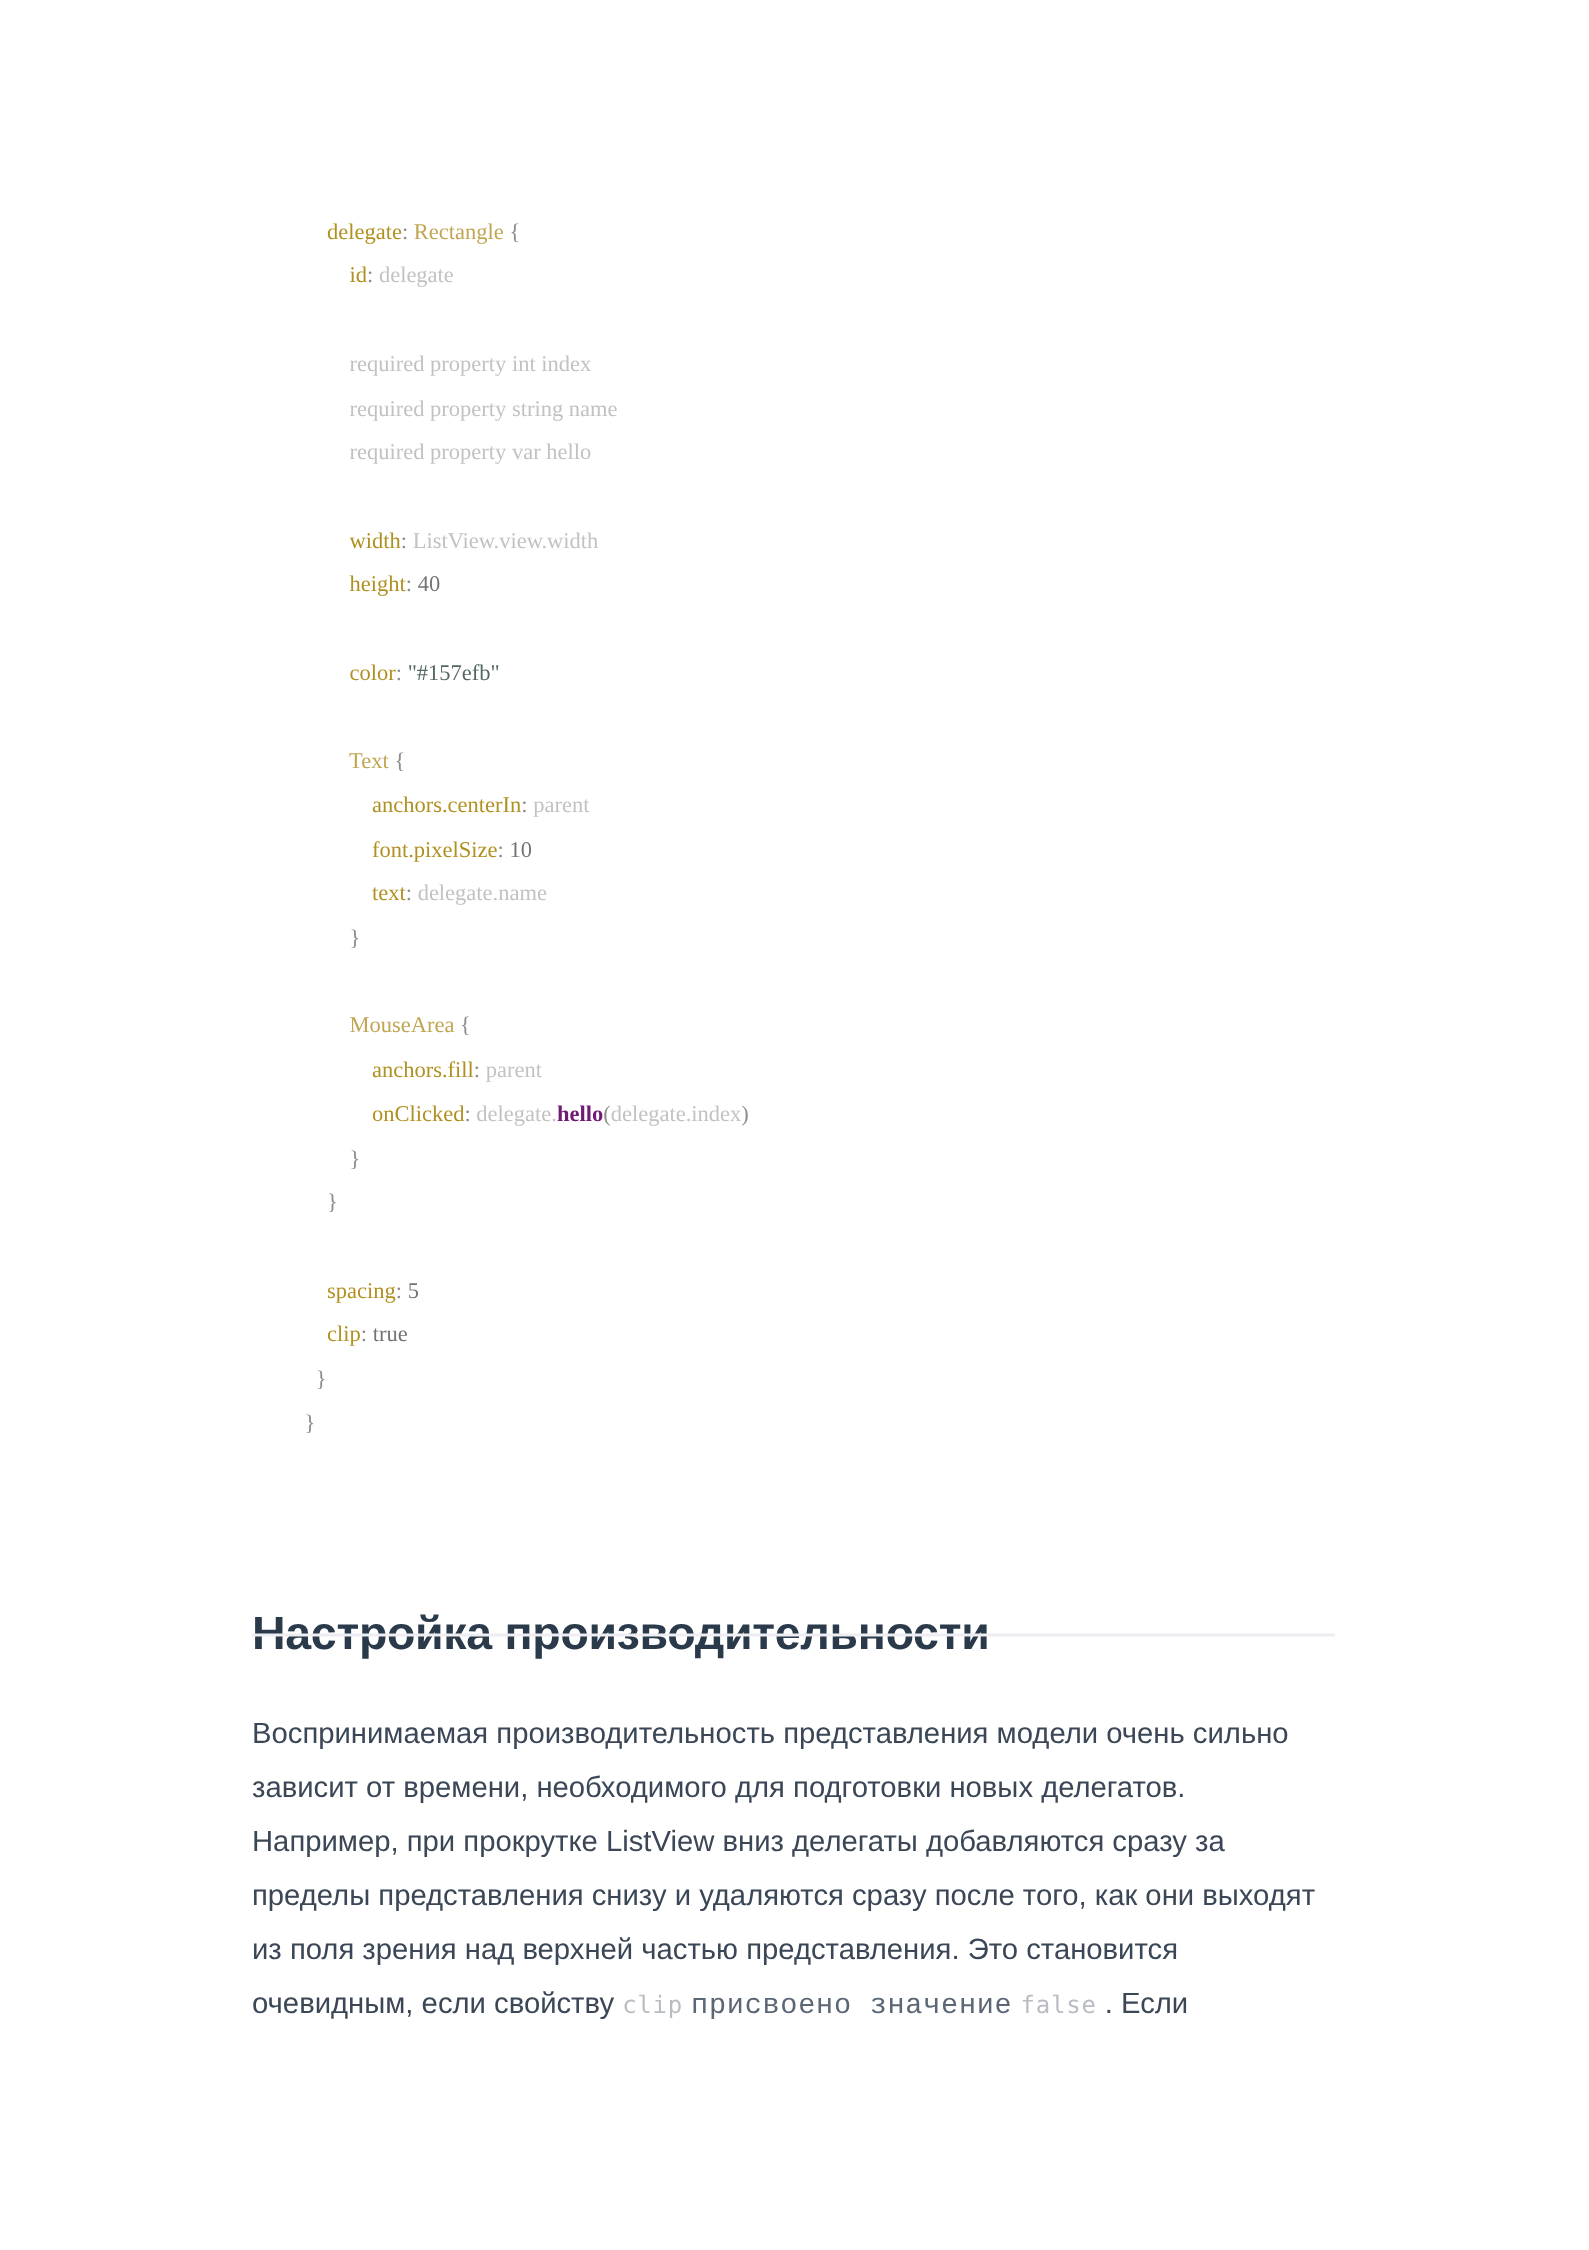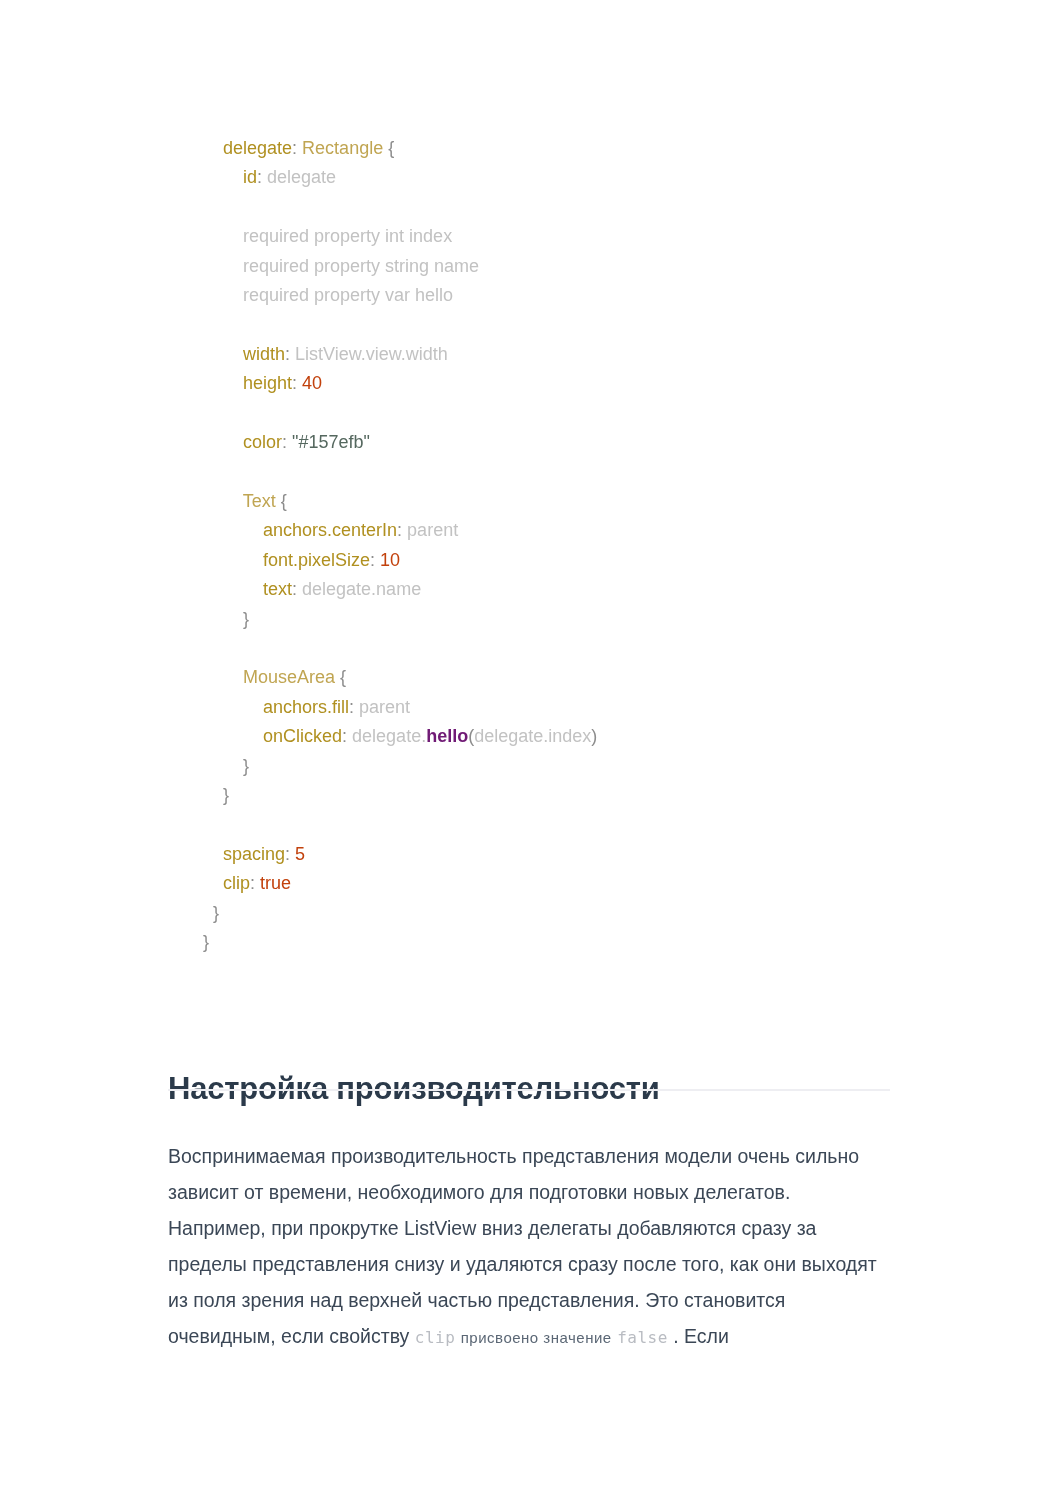--- a/index.html
+++ b/index.html
@@ -21,37 +21,37 @@
     width: 1059px;
     height: 1500px;
     background: #ffffff;
     overflow: hidden;
   }
 
   
   .code-block {
     position: absolute;
     left: 203px;
-    top: 116px;
+    top: 126px;
     width: 760px;
-    font-family: Liberation Sans, sans-serif;
-    font-size: 18px;
+    font-family: Liberation Serif, serif;
+    font-size: 15px;
     line-height: 29.4px;
     white-space: pre;
     letter-spacing: 0px;
   }
   .code-line {
     white-space: pre;
     min-height: 29.4px;
   }
 
   
   .t-key      { color: #b09020; }           
   .t-type     { color: #c0a552; }           
-  .t-num      { color: #c2410c; }           
+  .t-num      { color: #737373; }           
   .t-str      { color: #55685f; }           
   .t-plain    { color: #c2c2c2; }           
   .t-punct    { color: #8d8d8d; }           
   .t-fn       { color: #701a75; font-weight: bold; }  
 
   
   .section-heading {
     position: absolute;
     left: 168px;
     top: 1043px;
@@ -84,22 +84,22 @@
     color: #3b4756;
     text-align: left;
   }
   .inline-code {
     font-family: "DejaVu Sans Mono", "Liberation Mono", monospace;
     font-size: 16px;
     color: #b9bcc2;
     letter-spacing: 0.5px;
   }
   .inline-mono-ru {
-    font-family: Liberation Sans, sans-serif;
-    font-size: 15px;
+    font-family: Liberation Mono, monospace;
+    font-size: 19px;
     color: #5b6775;
     letter-spacing: 0.5px;
   }
 </style>
 </head>
 <body>
 
 <div class="page">
 
   <pre class="code-block" id="code-block"><div class="code-line"><span class="t-plain">    </span><span class="t-key">delegate</span><span class="t-punct">: </span><span class="t-type">Rectangle</span><span class="t-punct"> {</span></div><div class="code-line"><span class="t-plain">        </span><span class="t-key">id</span><span class="t-punct">: </span><span class="t-plain">delegate</span></div><div class="code-line">&nbsp;</div><div class="code-line"><span class="t-plain">        required property int index</span></div><div class="code-line"><span class="t-plain">        required property string name</span></div><div class="code-line"><span class="t-plain">        required property var hello</span></div><div class="code-line">&nbsp;</div><div class="code-line"><span class="t-plain">        </span><span class="t-key">width</span><span class="t-punct">: </span><span class="t-plain">ListView.view.width</span></div><div class="code-line"><span class="t-plain">        </span><span class="t-key">height</span><span class="t-punct">: </span><span class="t-num">40</span></div><div class="code-line">&nbsp;</div><div class="code-line"><span class="t-plain">        </span><span class="t-key">color</span><span class="t-punct">: </span><span class="t-str">"#157efb"</span></div><div class="code-line">&nbsp;</div><div class="code-line"><span class="t-plain">        </span><span class="t-type">Text</span><span class="t-punct"> {</span></div><div class="code-line"><span class="t-plain">            </span><span class="t-key">anchors.centerIn</span><span class="t-punct">: </span><span class="t-plain">parent</span></div><div class="code-line"><span class="t-plain">            </span><span class="t-key">font.pixelSize</span><span class="t-punct">: </span><span class="t-num">10</span></div><div class="code-line"><span class="t-plain">            </span><span class="t-key">text</span><span class="t-punct">: </span><span class="t-plain">delegate.name</span></div><div class="code-line"><span class="t-punct">        }</span></div><div class="code-line">&nbsp;</div><div class="code-line"><span class="t-plain">        </span><span class="t-type">MouseArea</span><span class="t-punct"> {</span></div><div class="code-line"><span class="t-plain">            </span><span class="t-key">anchors.fill</span><span class="t-punct">: </span><span class="t-plain">parent</span></div><div class="code-line"><span class="t-plain">            </span><span class="t-key">onClicked</span><span class="t-punct">: </span><span class="t-plain">delegate.</span><span class="t-fn">hello</span><span class="t-punct">(</span><span class="t-plain">delegate.index</span><span class="t-punct">)</span></div><div class="code-line"><span class="t-punct">        }</span></div><div class="code-line"><span class="t-punct">    }</span></div><div class="code-line">&nbsp;</div><div class="code-line"><span class="t-plain">    </span><span class="t-key">spacing</span><span class="t-punct">: </span><span class="t-num">5</span></div><div class="code-line"><span class="t-plain">    </span><span class="t-key">clip</span><span class="t-punct">: </span><span class="t-num">true</span></div><div class="code-line"><span class="t-punct">  }</span></div><div class="code-line"><span class="t-punct">}</span></div></pre>

